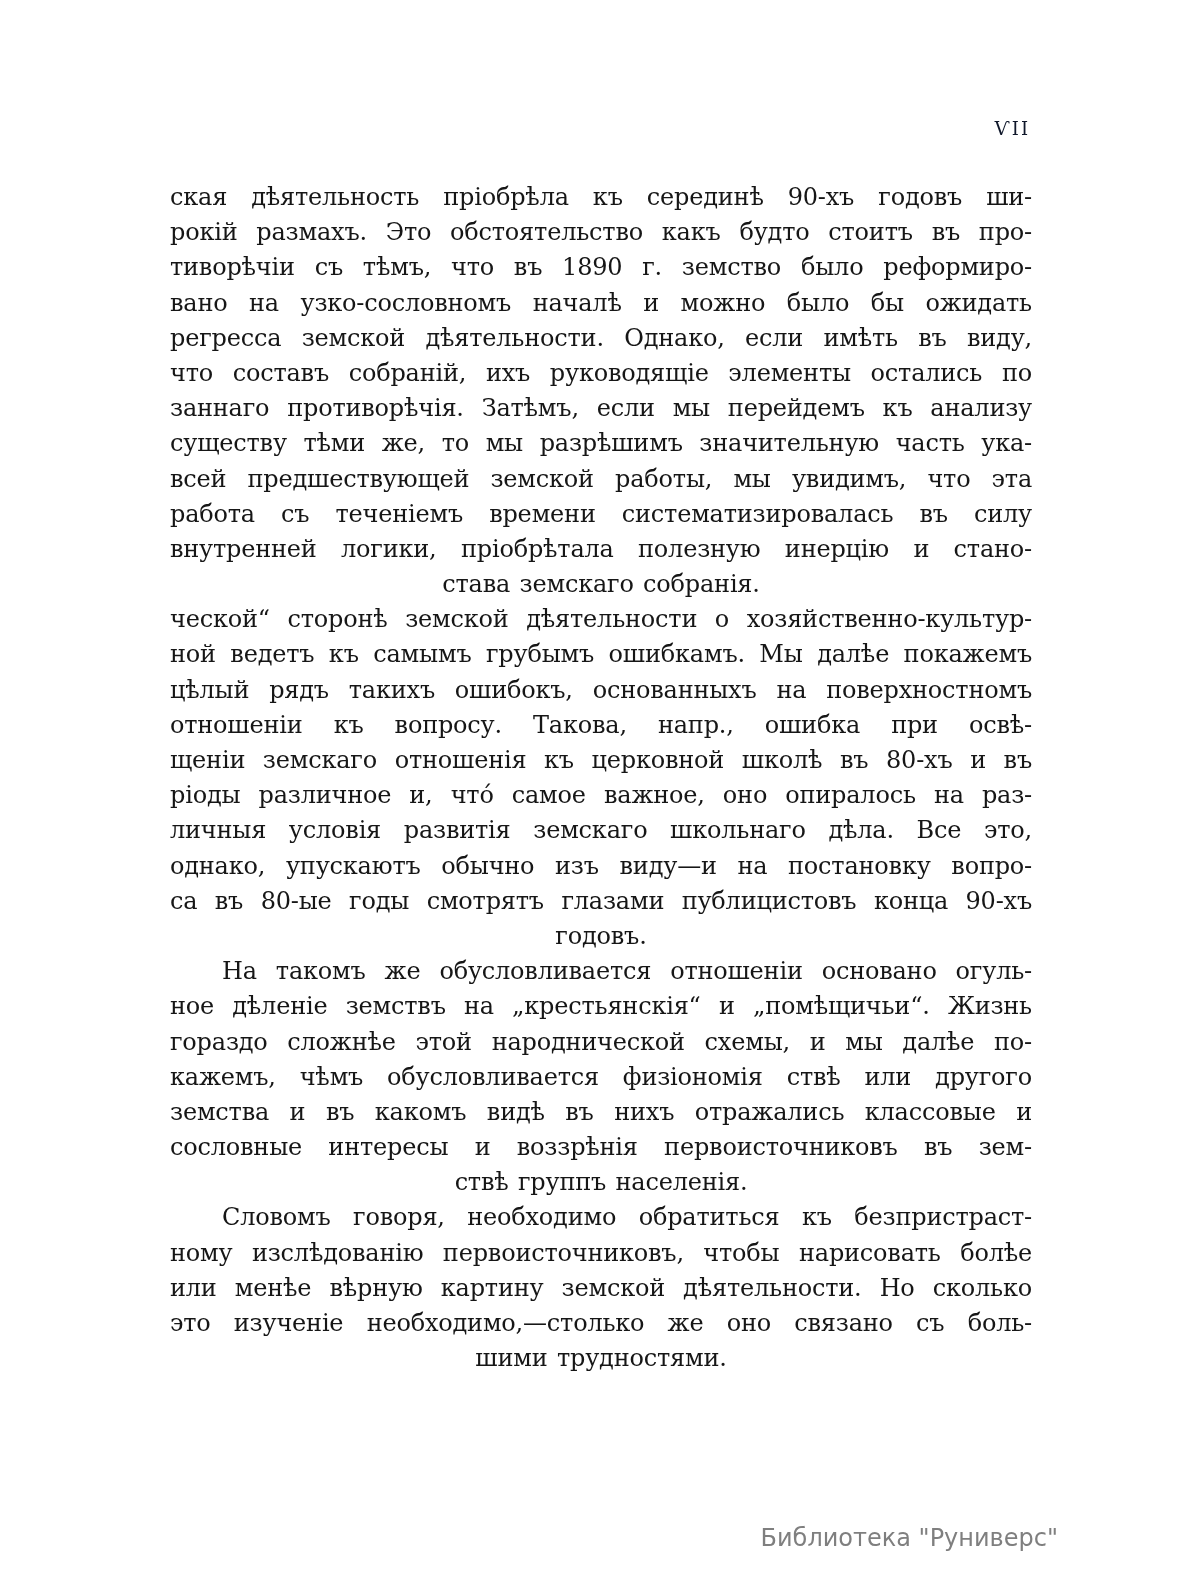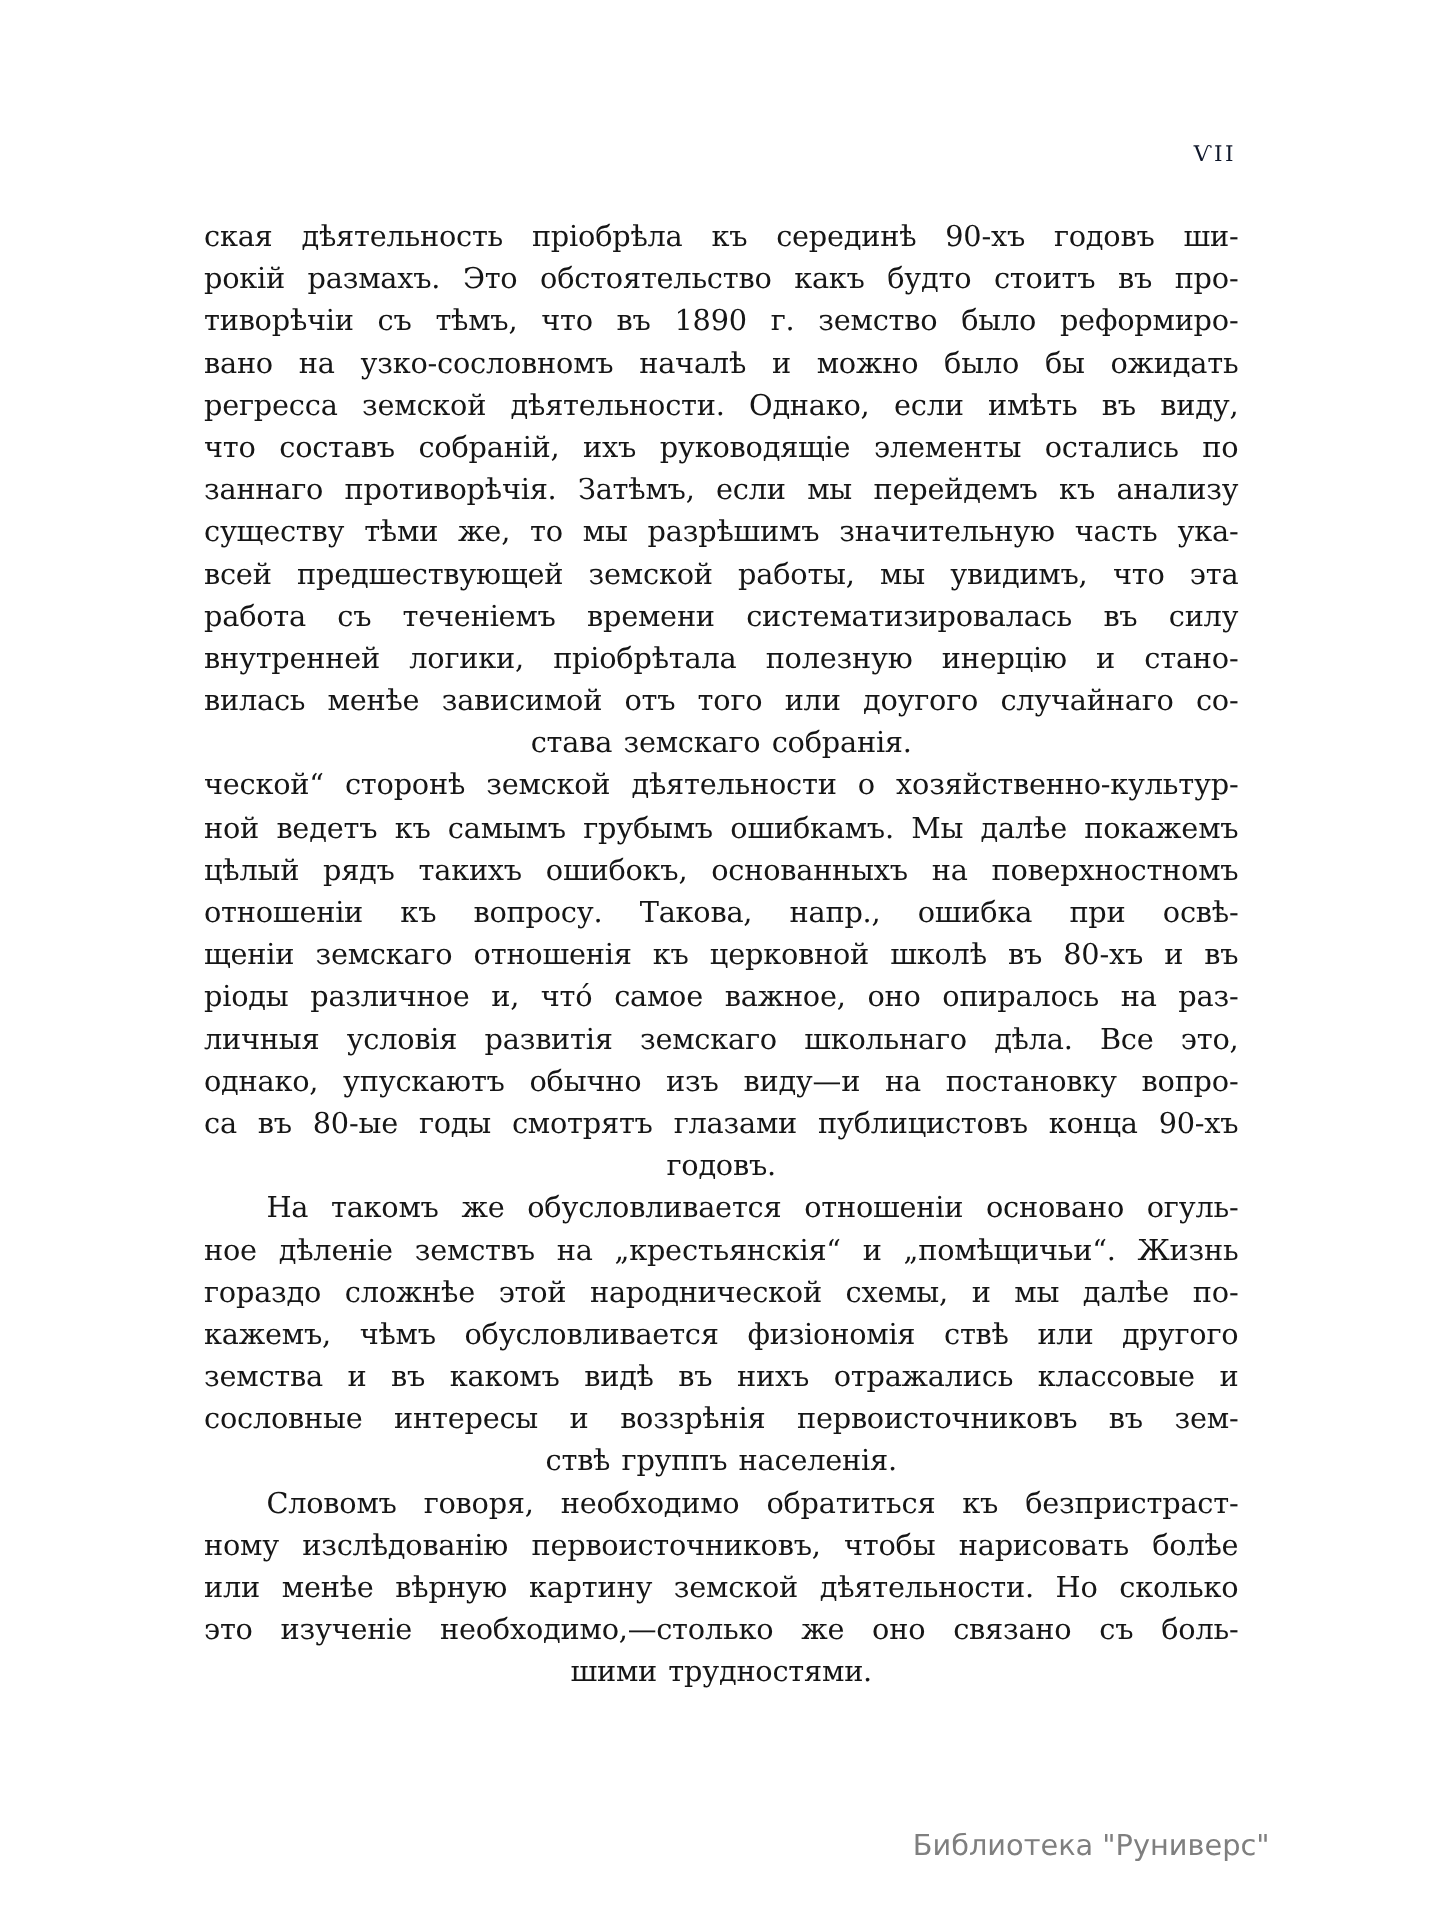--- a/index.html
+++ b/index.html
@@ -76,21 +76,20 @@
       <div class="line">рокій размахъ. Это обстоятельство какъ будто стоитъ въ про-</div>
       <div class="line">тиворѣчіи съ тѣмъ, что въ 1890 г. земство было реформиро-</div>
       <div class="line">вано на узко-сословномъ началѣ и можно было бы ожидать</div>
       <div class="line">регресса земской дѣятельности. Однако, если имѣть въ виду,</div>
       <div class="line">что составъ собраній, ихъ руководящіе элементы остались по</div>
       <div class="line">заннаго противорѣчія. Затѣмъ, если мы перейдемъ къ анализу</div>
       <div class="line">существу тѣми же, то мы разрѣшимъ значительную часть ука-</div>
       <div class="line">всей предшествующей земской работы, мы увидимъ, что эта</div>
       <div class="line">работа съ теченіемъ времени систематизировалась въ силу</div>
       <div class="line">внутренней логики, пріобрѣтала полезную инерцію и стано-</div>
-      <div class="line">вилась менѣе зависимой отъ того или доугого случайнаго со-</div>
       <div class="line last">става земскаго собранія.</div>
       <div class="line">ческой“ сторонѣ земской дѣятельности о хозяйственно-культур-</div>
       <div class="line">ной ведетъ къ самымъ грубымъ ошибкамъ. Мы далѣе покажемъ</div>
       <div class="line">цѣлый рядъ такихъ ошибокъ, основанныхъ на поверхностномъ</div>
       <div class="line">отношеніи къ вопросу. Такова, напр., ошибка при освѣ-</div>
       <div class="line">щеніи земскаго отношенія къ церковной школѣ въ 80-хъ и въ</div>
       <div class="line">ріоды различное и, что́ самое важное, оно опиралось на раз-</div>
       <div class="line">личныя условія развитія земскаго школьнаго дѣла. Все это,</div>
       <div class="line">однако, упускаютъ обычно изъ виду—и на постановку вопро-</div>
       <div class="line">са въ 80-ые годы смотрятъ глазами публицистовъ конца 90-хъ</div>

